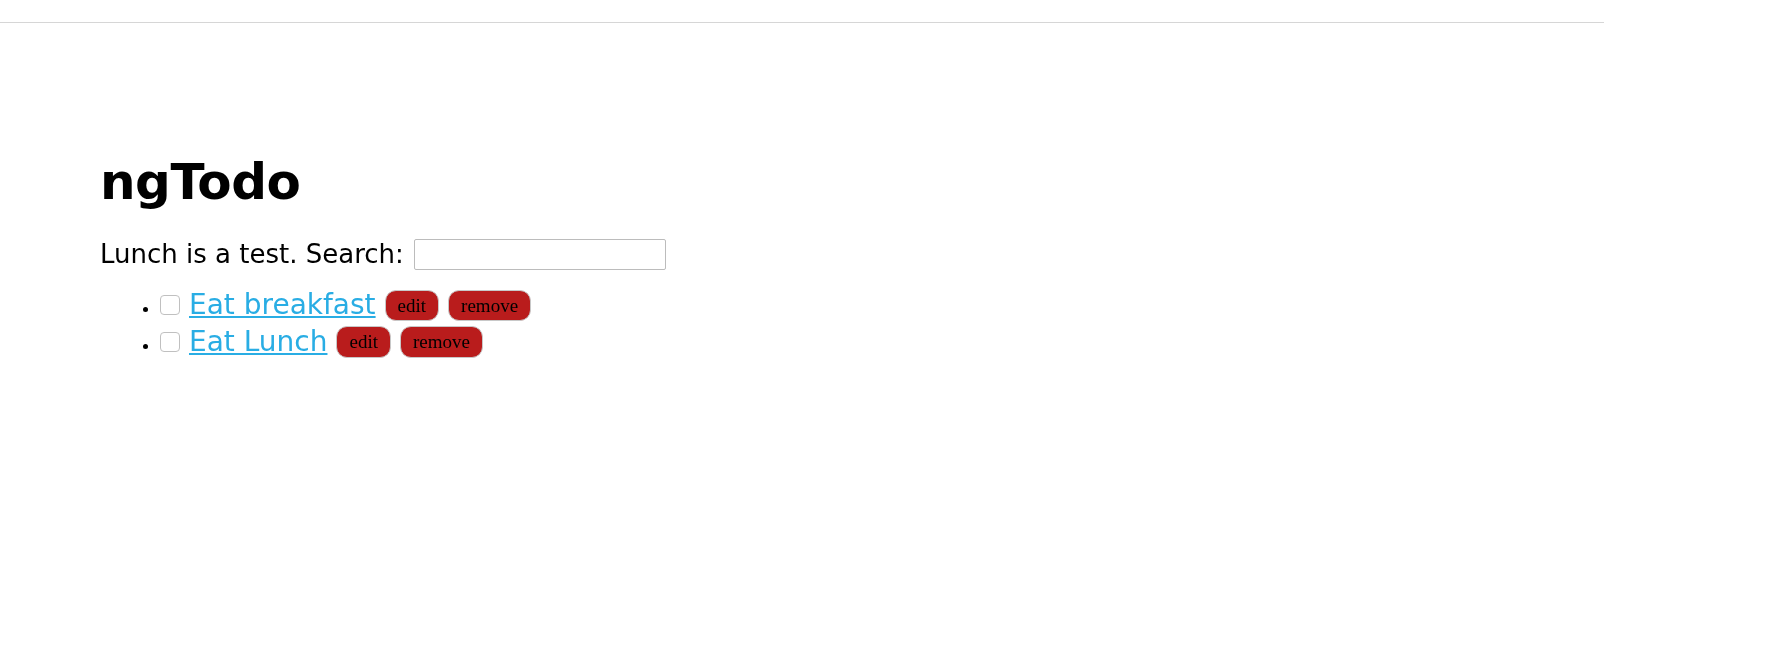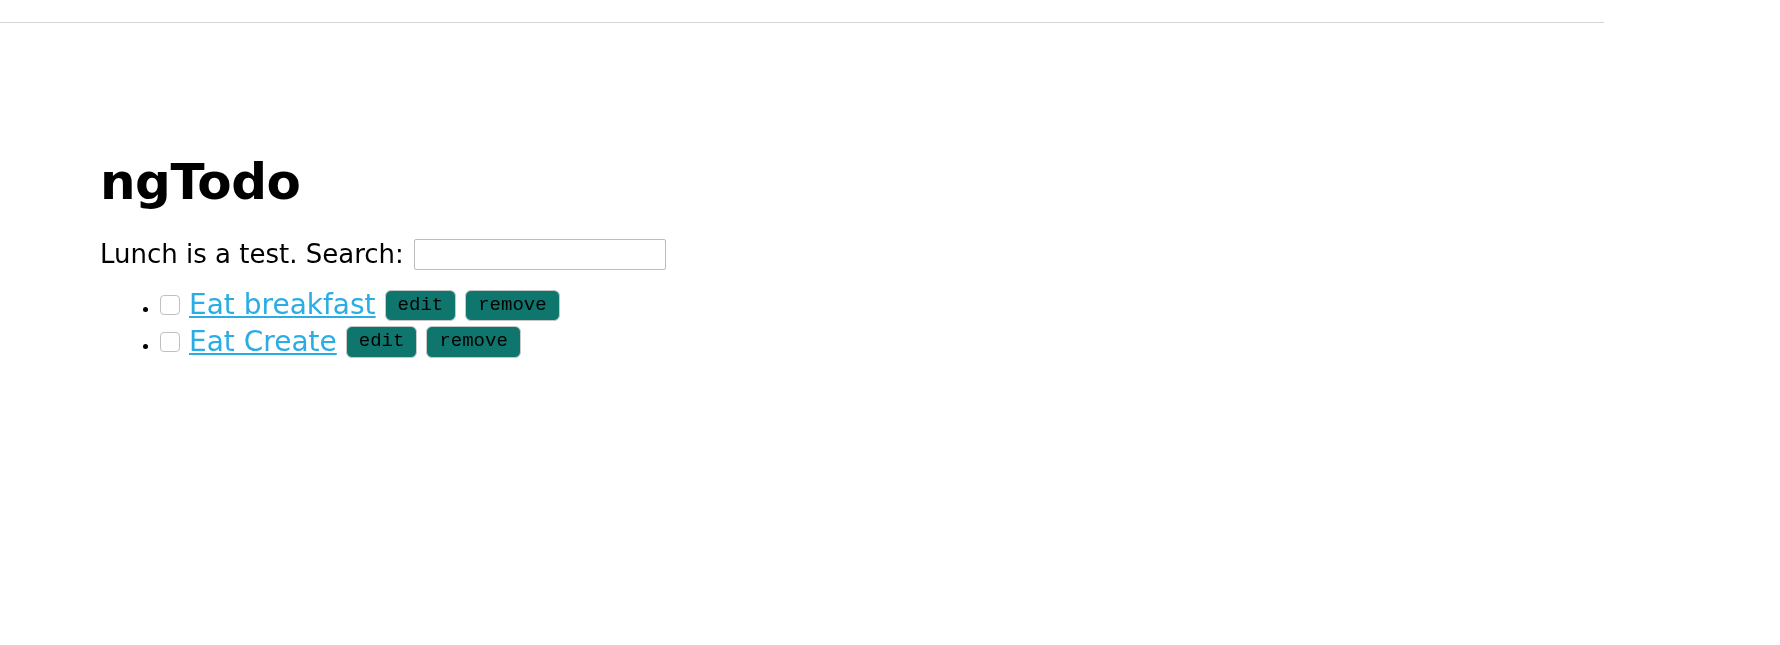--- a/index.html
+++ b/index.html
@@ -106,26 +106,26 @@
   }
   a.todo-link {
     color: #29ade4;
     font-size: 28px;
     text-decoration: underline;
     text-decoration-color: #29ade4;
     white-space: pre;
     line-height: 1.1;
   }
   button.ui-btn {
-    font-family: Liberation Mono, monospace;
+    font-family: Liberation Serif, serif;
     font-size: 19px;
     color: #000000;
-    background: #0f766e;
+    background: #b91c1c;
     border: 1px solid #c8c8c8;
-    border-radius: 6px;
+    border-radius: 11px;
     padding: 3px 12px;
     line-height: 1.25;
     cursor: default;
   }
 
   .new-task-row {
     margin-top: 26px;
     display: flex;
     align-items: center;
     font-size: 26px;
@@ -168,21 +168,21 @@
           <input class="todo-check" type="checkbox" style="">
           <a class="todo-link" href="#">Eat breakfast</a>
           <button class="ui-btn">edit</button>
           <button class="ui-btn">remove</button>
         </span>
       </li>
 
       <li>
         <span class="todo-row">
           <input class="todo-check" type="checkbox" style="">
-          <a class="todo-link" href="#">Eat Create</a>
+          <a class="todo-link" href="#">Eat Lunch</a>
           <button class="ui-btn">edit</button>
           <button class="ui-btn">remove</button>
         </span>
       </li>
 
     </ul>
 
 
   </div>
 </div>

